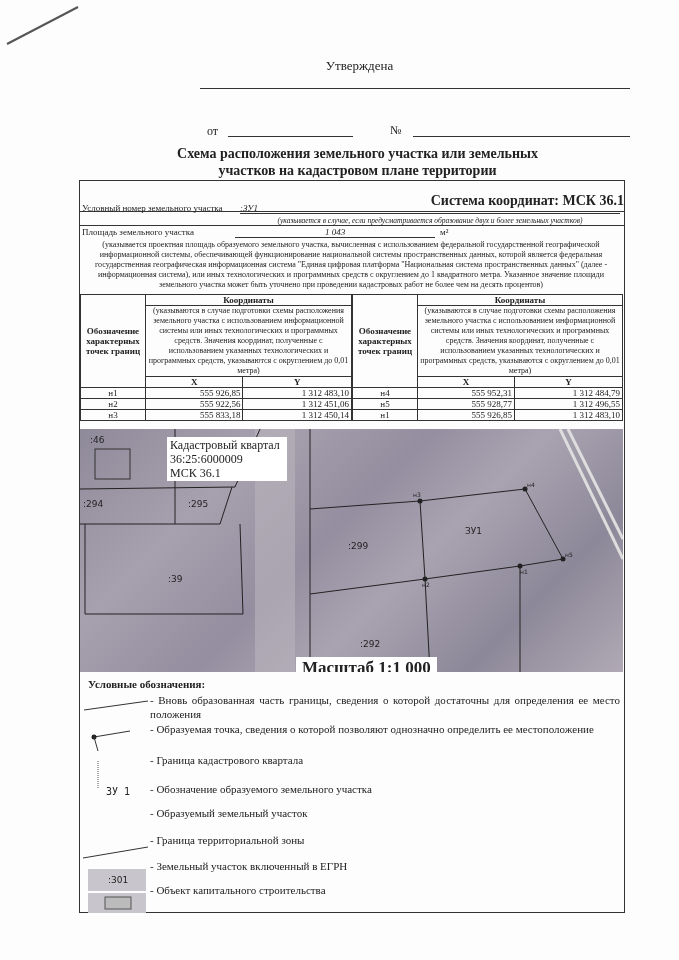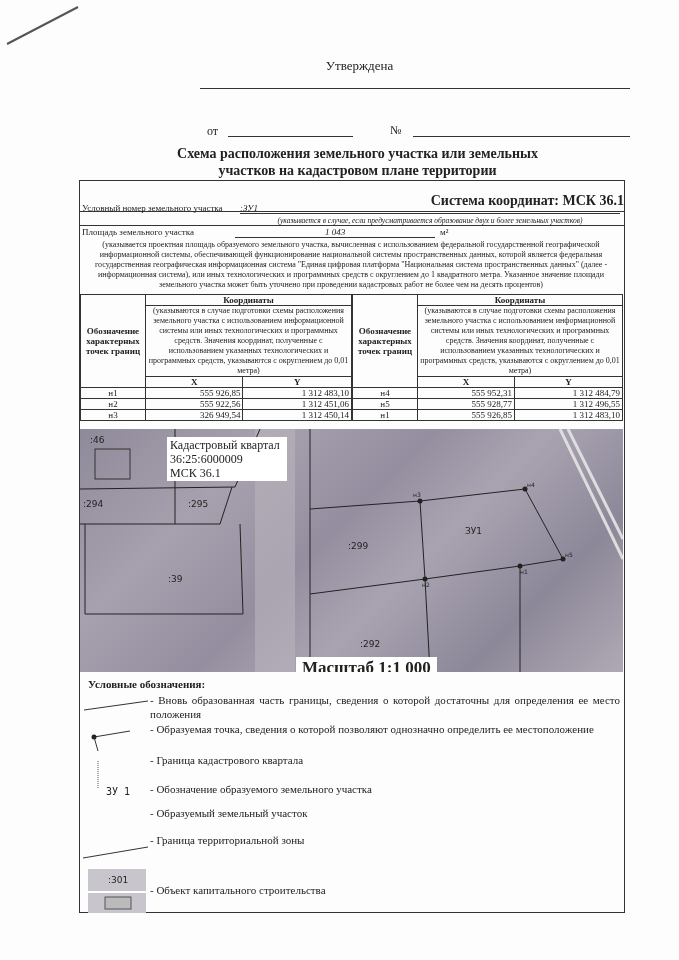--- a/index.html
+++ b/index.html
@@ -81,21 +81,21 @@
             <td class="num">555 926,85</td>
             <td class="num">1 312 483,10</td>
           </tr>
       <tr>
             <td style="text-align:center">н2</td>
             <td class="num">555 922,56</td>
             <td class="num">1 312 451,06</td>
           </tr>
       <tr>
             <td style="text-align:center">н3</td>
-            <td class="num">326 949,54</td>
+            <td class="num">555 833,18</td>
             <td class="num">1 312 450,14</td>
           </tr>
     </tbody>
       </table>
     <table class="coords" style="left:272px;width:271px;">
       <tbody>
           <tr>
             <th rowspan="3" style="width:60px;">Обозначение характерных точек границ</th>
             <th colspan="2">Координаты</th>
           </tr>
@@ -171,15 +171,16 @@
     </svg>
     <span style="position:absolute;left:26px;top:605px;font-family:'DejaVu Sans Mono',monospace;font-size:10px;">ЗУ 1</span>
     <span style="position:absolute;left:28px;top:694px;font-family:'DejaVu Sans',sans-serif;font-size:9px;">:301</span>
 
     <div class="leg" style="top:541px;width:470px;text-align:justify;">- Образуемая точка, сведения о которой позволяют однозначно определить ее местоположение</div>
     <div class="leg" style="top:512px;width:470px;text-align:justify;">- Вновь образованная часть границы, сведения о которой достаточны для определения ее место положения</div>
     <div class="leg" style="top:572px;">- Граница кадастрового квартала</div>
     <div class="leg" style="top:601px;">- Обозначение образуемого земельного участка</div>
     <div class="leg" style="top:625px;">- Образуемый земельный участок</div>
     <div class="leg" style="top:652px;">- Граница территориальной зоны</div>
+    <div class="leg" style="top:678px;">- Земельный участок включенный в ЕГРН</div>
     <div class="leg" style="top:702px;">- Объект капитального строительства</div>
   </div>
 </div>
 
 </body></html>

